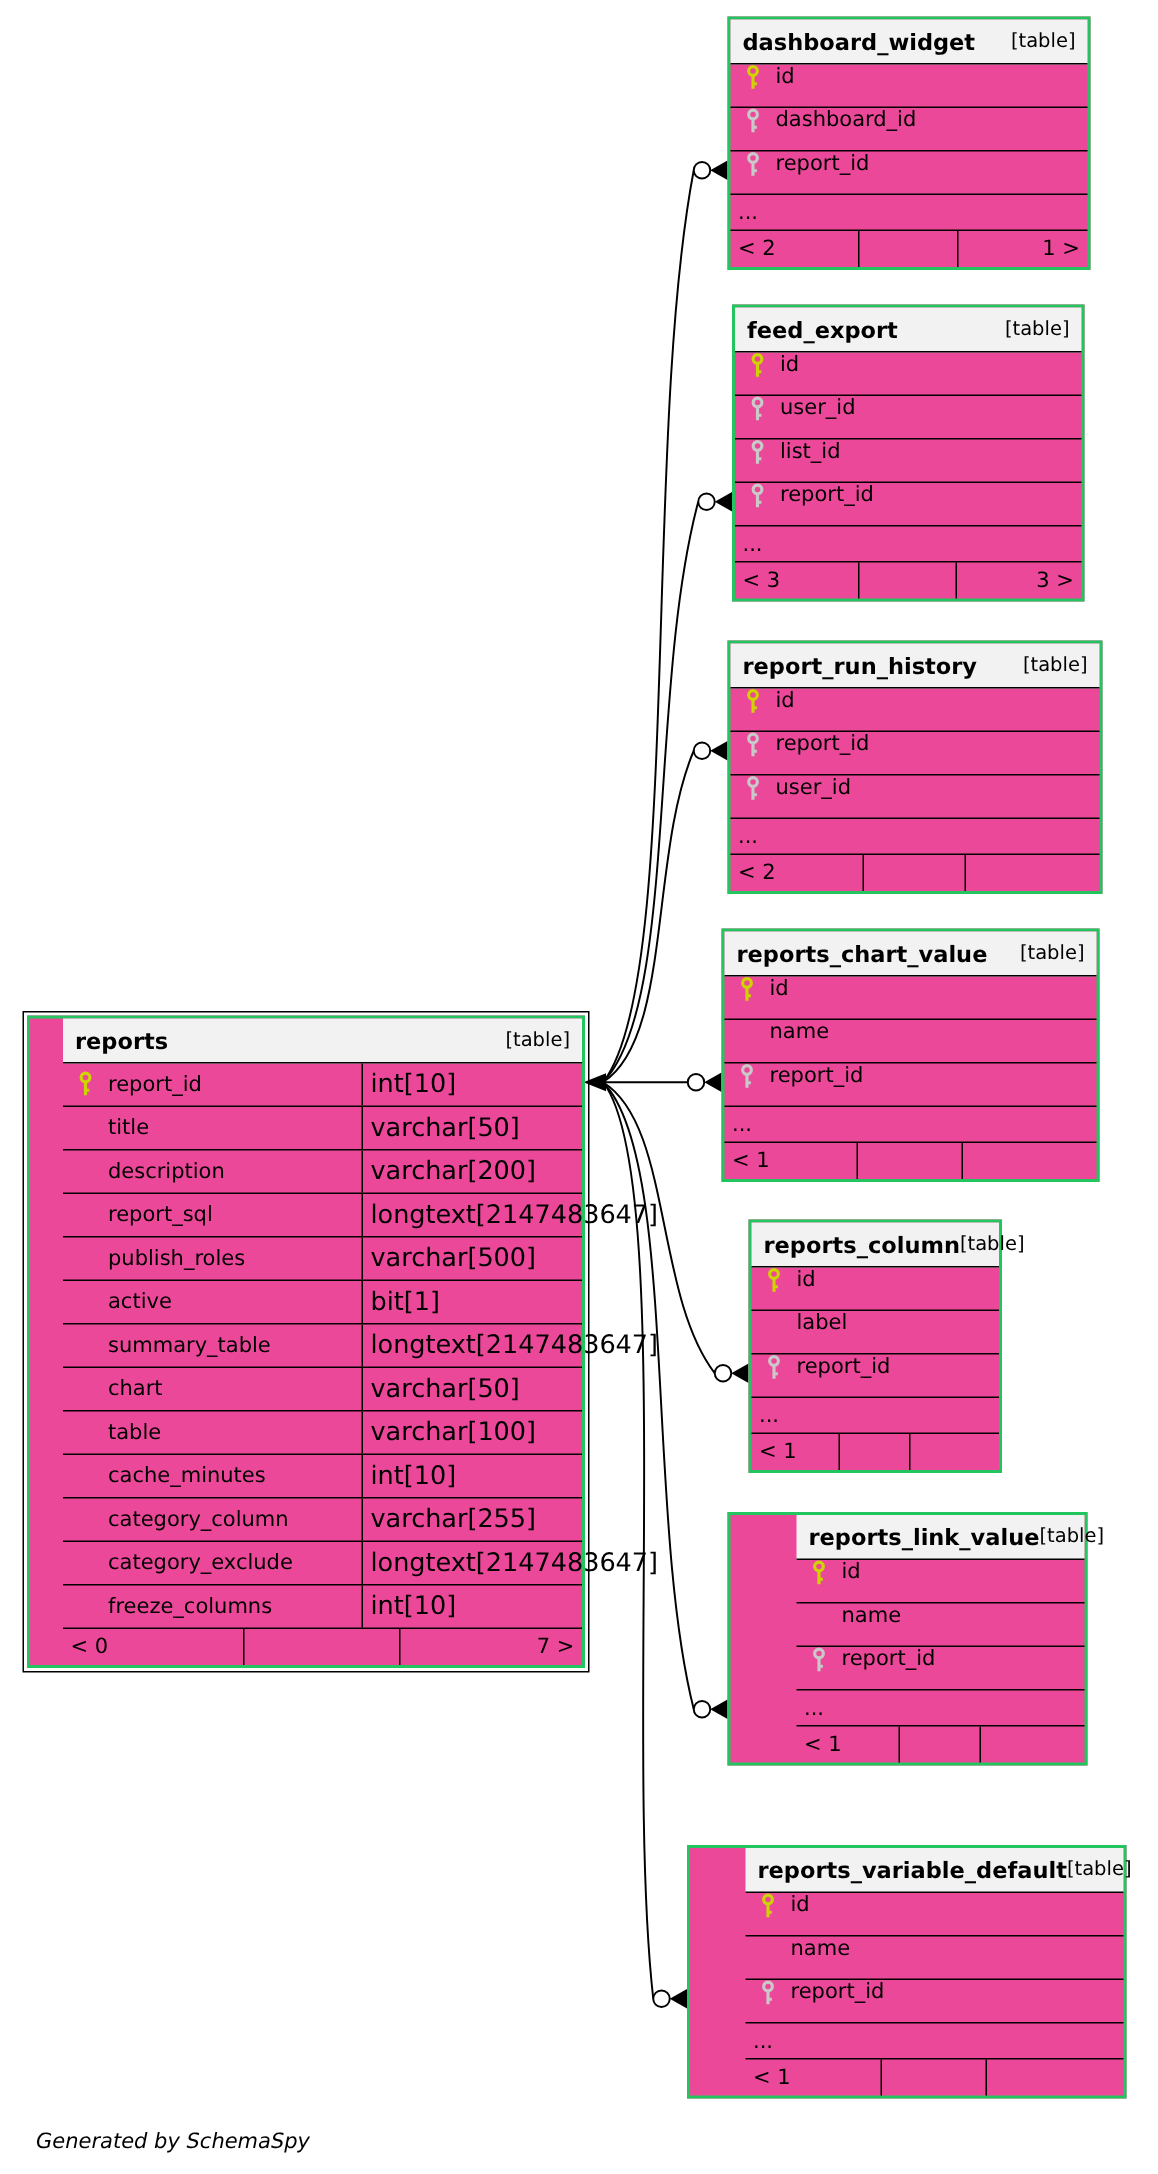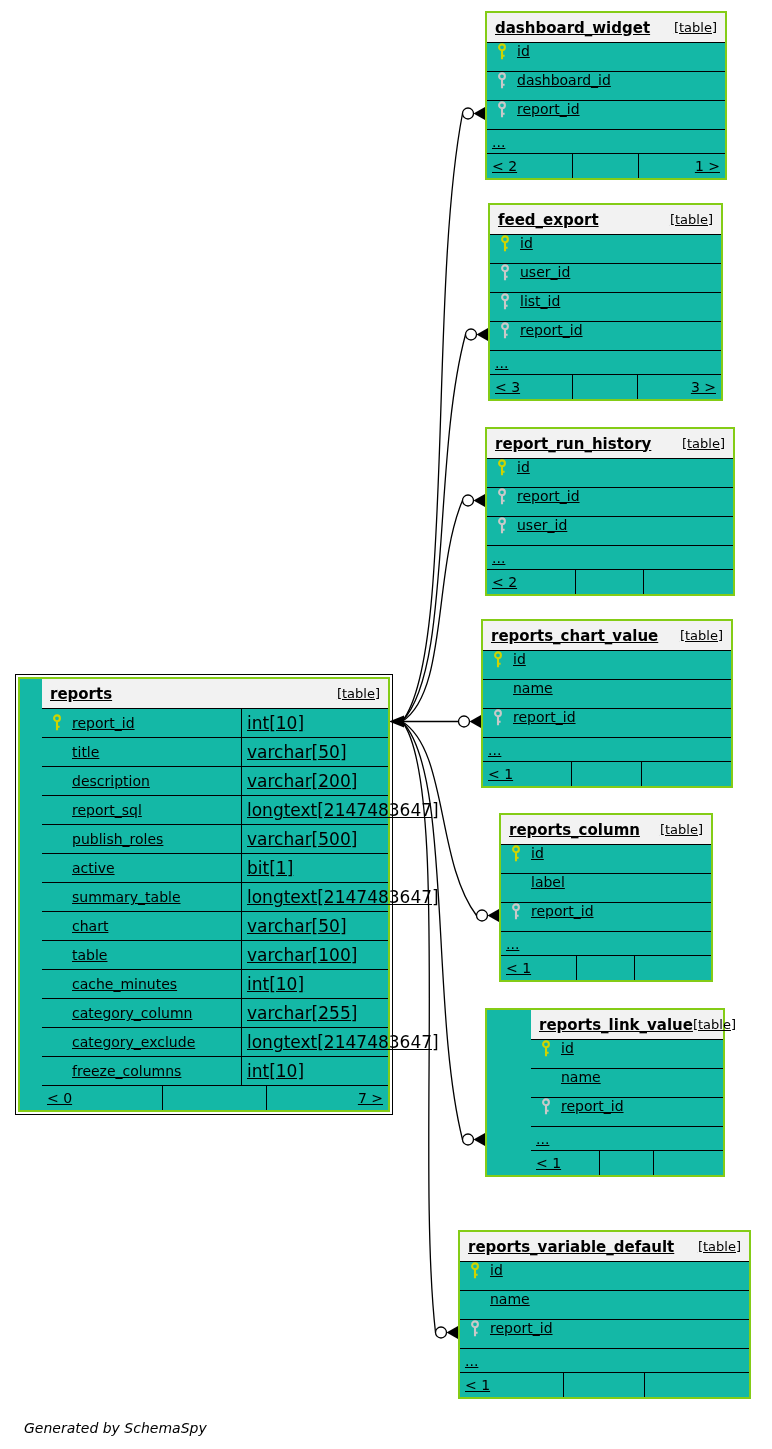--- a/index.html
+++ b/index.html
@@ -3,22 +3,22 @@
 <meta charset="utf-8">
 <style>
   html,body { margin:0; padding:0; }
   body {
     width:772px; height:1449px; position:relative; background:#ffffff;
     font-family:"DejaVu Sans","Liberation Sans",sans-serif; color:#000;
     overflow:hidden;
   }
   #edges { position:absolute; left:0; top:0; z-index:0; }
   .entity {
-    position:absolute; background:#14b8a6; border:2px solid #84cc16;
-    box-sizing:border-box; z-index:1;text-decoration:underline;
+    position:absolute; background:#ec4899; border:2px solid #22c55e;
+    box-sizing:border-box; z-index:1;
   }
   .entity.main { outline:1px solid #000; outline-offset:2px;padding-left:22px; }
   .entity-header {
     height:30px; background:#f2f2f2; border-bottom:1px solid #000;
     display:flex; align-items:center; justify-content:space-between;
     padding:0 8px; box-sizing:border-box;
   }
   .entity-title { font-weight:bold; font-size:15px; letter-spacing:0; }
   .entity-tag { font-size:13px; font-weight:normal; }
   .col-row {
@@ -351,21 +351,21 @@
           <span>&lt; 1</span>
         </div>
         <div class="degree-cell mid">
           <span></span>
         </div>
         <div class="degree-cell right">
           <span></span>
         </div>
       </div>
     </div>
-    <div class="entity" style="left: 499px; top: 813px; width: 214px;">
+    <div class="entity" style="left: 499px; top: 813px; width: 169px;">
       <div class="entity-header">
         <span class="entity-title">reports_column</span>
         <span class="entity-tag">[table]</span>
       </div>
       <div class="col-row">
         <span class="key-cell">
           <svg class="key-icon" width="12" height="18" viewBox="0 0 12 18">
             <circle cx="6" cy="4.3" r="2.9" fill="none" stroke="#cfd400" stroke-width="2.1"></circle>
             <path d="M6 7.2 L6 16.2 M6 12.8 L8.6 12.8" fill="none" stroke="#cfd400" stroke-width="2.1"></path>
           </svg>
@@ -435,21 +435,21 @@
           <span>&lt; 1</span>
         </div>
         <div class="degree-cell mid">
           <span></span>
         </div>
         <div class="degree-cell right">
           <span></span>
         </div>
       </div>
     </div>
-    <div class="entity" style="left: 458px; top: 1230px; width: 293px;">
+    <div class="entity" style="left: 458px; top: 1230px; width: 293px; padding-left: 37px;">
       <div class="entity-header">
         <span class="entity-title">reports_variable_default</span>
         <span class="entity-tag">[table]</span>
       </div>
       <div class="col-row">
         <span class="key-cell">
           <svg class="key-icon" width="12" height="18" viewBox="0 0 12 18">
             <circle cx="6" cy="4.3" r="2.9" fill="none" stroke="#cfd400" stroke-width="2.1"></circle>
             <path d="M6 7.2 L6 16.2 M6 12.8 L8.6 12.8" fill="none" stroke="#cfd400" stroke-width="2.1"></path>
           </svg>

